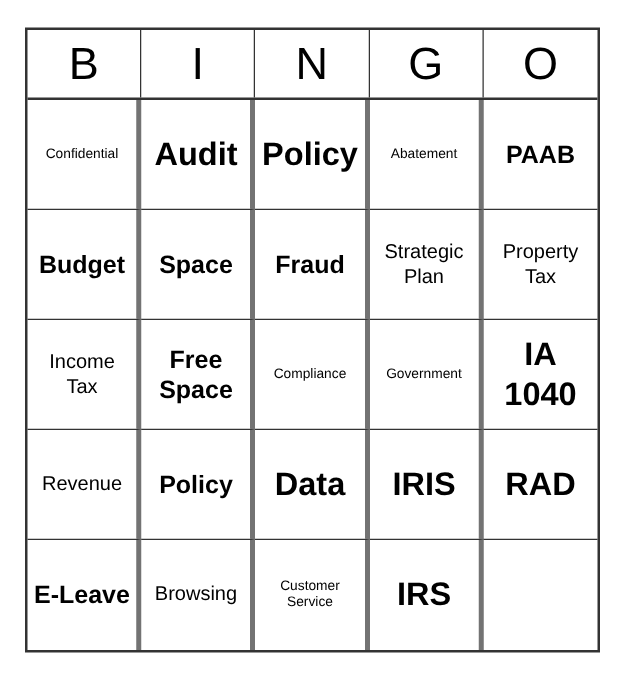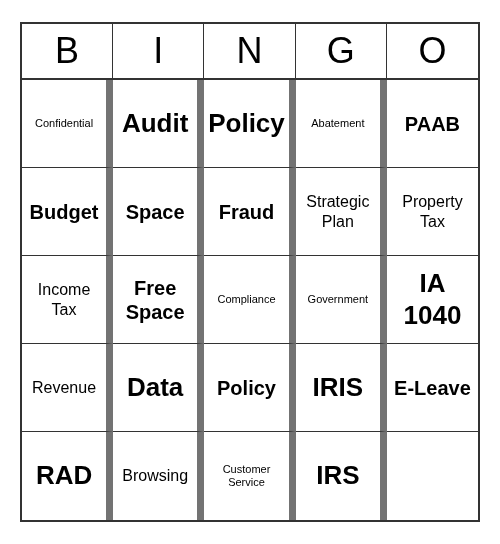--- a/index.html
+++ b/index.html
@@ -42,21 +42,21 @@
       border-right: none;
     }
 
     .bingo-grid {
       display: grid;
       grid-template-columns: repeat(5, 1fr);
       grid-template-rows: repeat(5, 1fr);
     }
 
     .bingo-cell {
-      border-right: 7px solid #737373;
+      border-right: 4px solid #737373;
       border-bottom: 1px solid #333;
       min-height: 88px;
       display: flex;
       align-items: center;
       justify-content: center;
       text-align: center;
       padding: 4px;
       position: relative;
     }
 
@@ -145,33 +145,33 @@
       <div class="bingo-cell">
         <span class="size-small">Government</span>
       </div>
       <div class="bingo-cell">
         <span class="size-xlarge">IA 1040</span>
       </div>
       <div class="bingo-cell">
         <span class="size-medium">Revenue</span>
       </div>
       <div class="bingo-cell">
-        <span class="size-xlarge">Data</span>
+        <span class="size-large">Policy</span>
       </div>
       <div class="bingo-cell">
-        <span class="size-large">Policy</span>
+        <span class="size-xlarge">Data</span>
       </div>
       <div class="bingo-cell">
         <span class="size-xlarge">IRIS</span>
       </div>
       <div class="bingo-cell">
-        <span class="size-large">E-Leave</span>
+        <span class="size-xlarge">RAD</span>
       </div>
       <div class="bingo-cell">
-        <span class="size-xlarge">RAD</span>
+        <span class="size-large">E-Leave</span>
       </div>
       <div class="bingo-cell">
         <span class="size-medium">Browsing</span>
       </div>
       <div class="bingo-cell">
         <span class="size-small">Customer Service</span>
       </div>
       <div class="bingo-cell">
         <span class="size-xlarge">IRS</span>
       </div>

